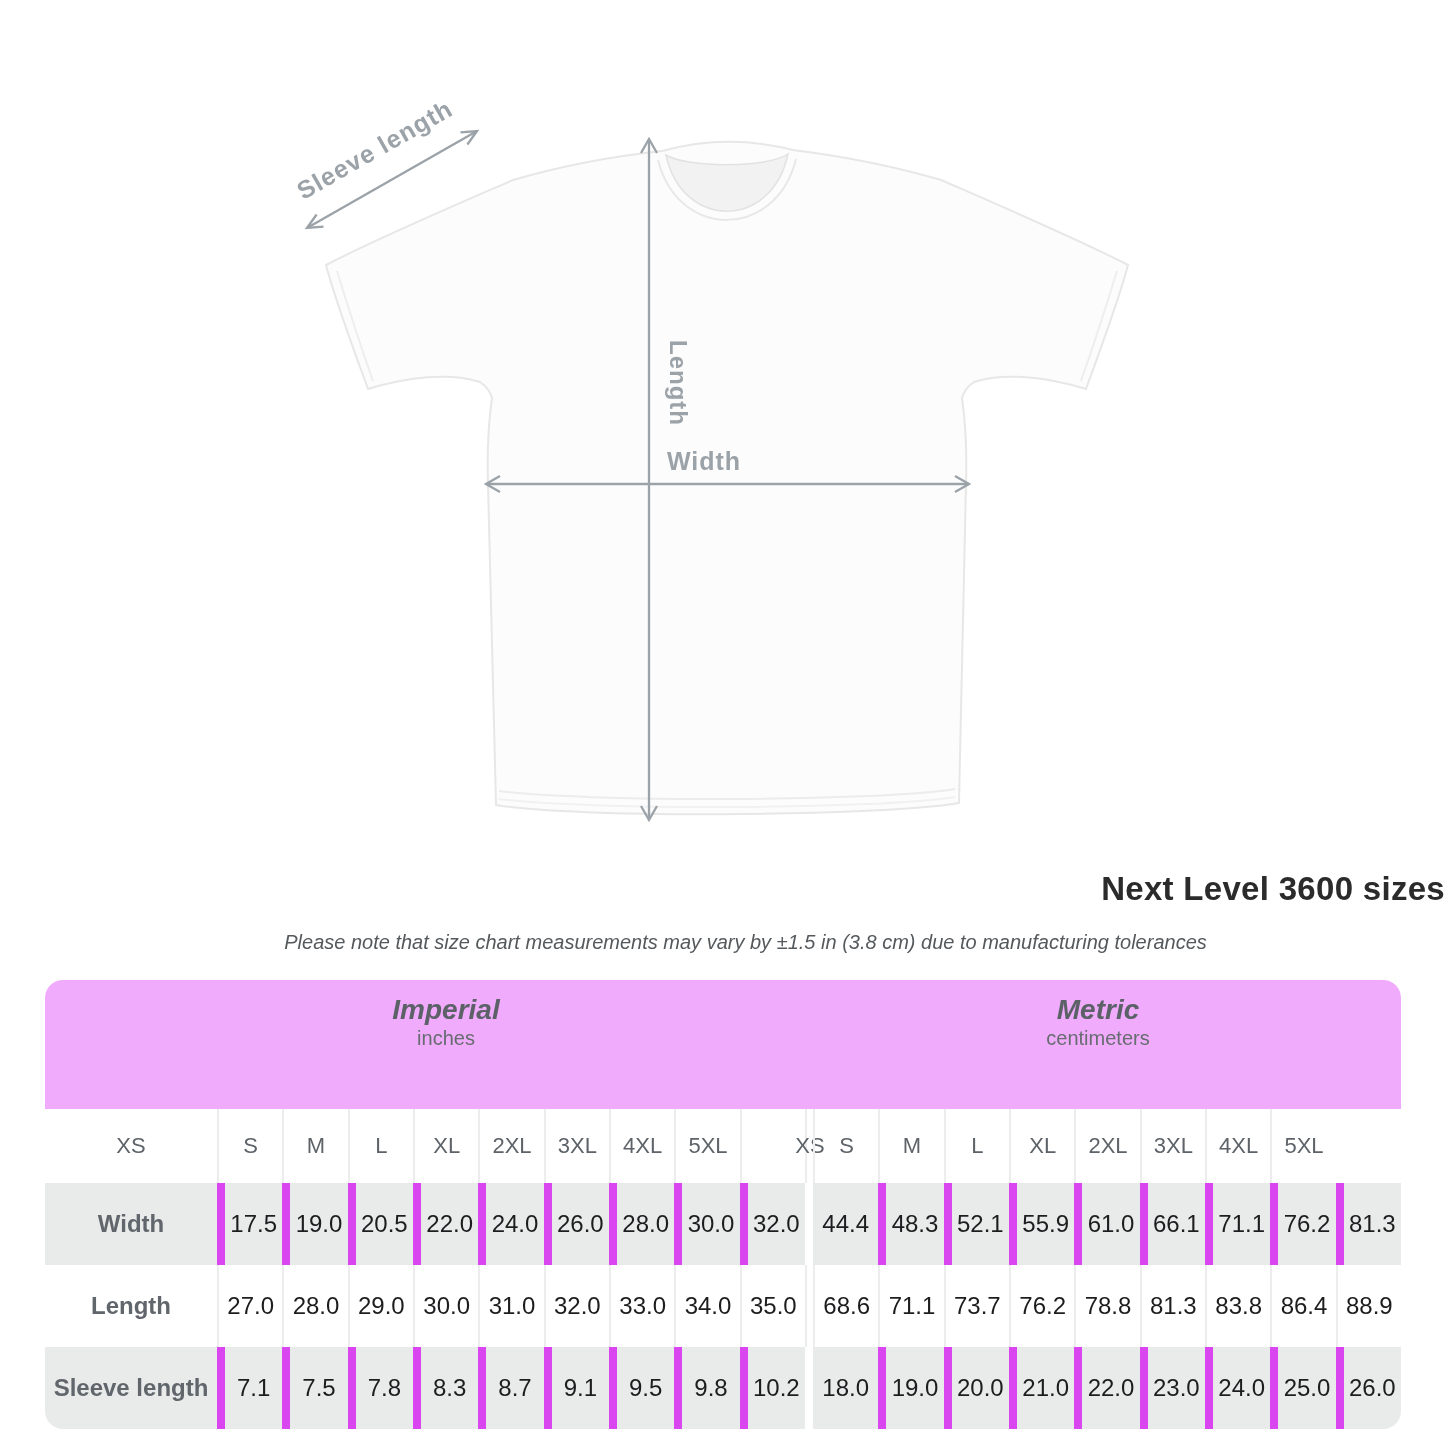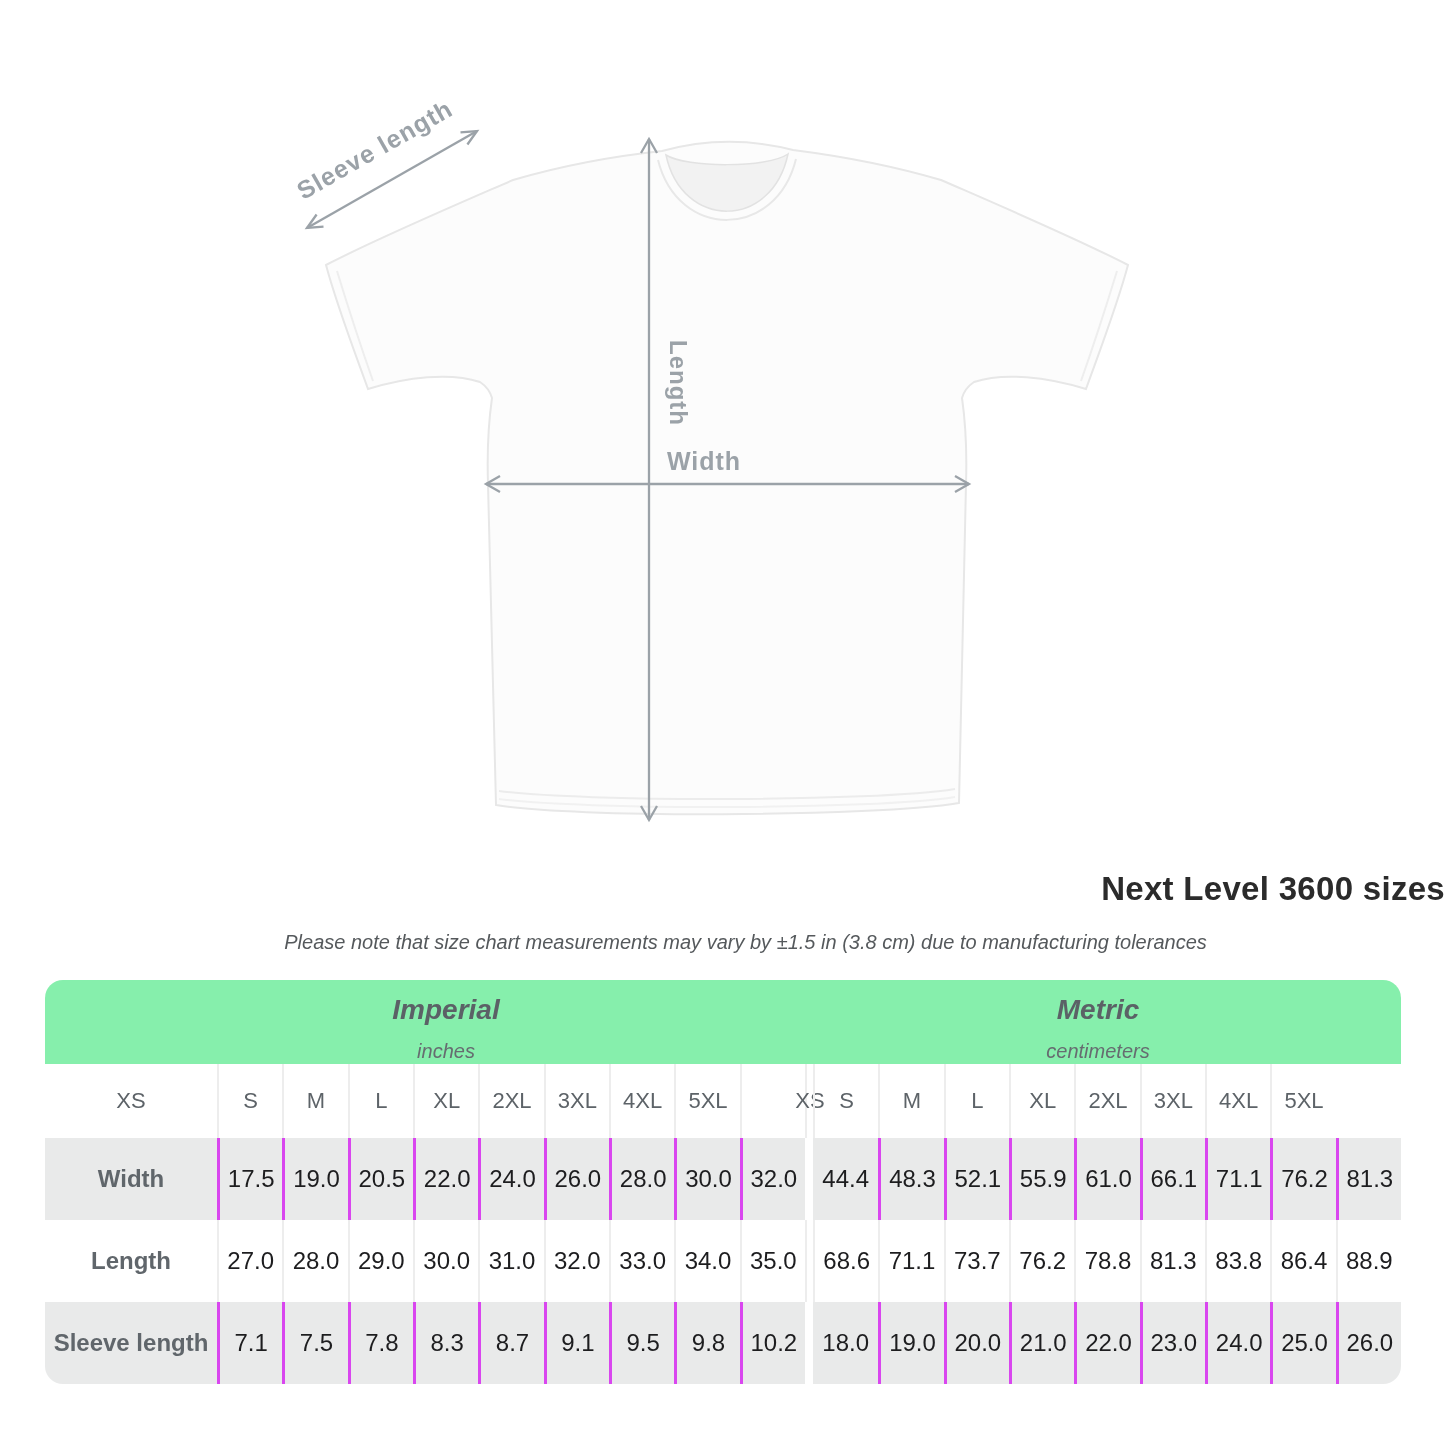--- a/index.html
+++ b/index.html
@@ -10,40 +10,40 @@
   .shirt-wrap{position:absolute;left:0;top:0;width:1445px;height:880px;}
   .shirt-wrap svg{display:block;}
 
   
   .heading{position:absolute;left:0;top:870px;width:1445px;text-align:center;}
   .heading .title{font-size:33px;font-weight:bold;color:#2b2b2b;letter-spacing:.3px;text-align:right;}
   .heading .subtitle{margin-top:23px;font-size:20px;font-style:italic;color:#55595c;padding-left:46px;}
 
   
   .size-table{position:absolute;left:45px;top:980px;width:1356px;}
-  .band{position:relative;height:84px;background:#86efac;
+  .band{position:relative;height:129px;background:#f0abfc;
         border-radius:18px 18px 0 0;}
   .grp{position:absolute;top:14px;transform:translateX(-50%);text-align:center;color:#5b6166;}
   .grp .g-title{font-size:28px;font-weight:bold;font-style:italic;}
-  .grp .g-unit{font-size:20px;font-style:italic;margin-top:14px;color:#666c70;}
+  .grp .g-unit{font-size:20px;margin-top:1px;color:#666c70;}
   .grp-imperial{left:401px;}
   .grp-metric{left:1053px;}
 
   .row{display:grid;grid-template-columns:172px repeat(9,1fr) 8px repeat(9,1fr);}
   .c{display:flex;align-items:center;justify-content:center;}
   .gap{background:#ffffff;}
   .r-size{height:74px;}
   .r-data{height:82px;}
 
   .r-plain .c + .c{border-left:2px solid #ededed;}
   .r-plain .gap{border-left:2px solid #ededed;}
   .r-plain .gap + .c{border-left:2px solid #ededed;}
 
   .r-gray .c{background:#e9eaea;}
-  .r-gray .c + .c{border-left:3px solid #d946ef;}
+  .r-gray .c + .c{border-left:8px solid #d946ef;}
   .r-gray .gap + .c{border-left:none;}
 
   .r-last .c:first-child{border-radius:0 0 0 18px;}
   .r-last .c:last-child{border-radius:0 0 18px 0;}
 
   .lbl{font-size:24px;font-weight:bold;color:#60666b;}
   .sz{font-size:22px;font-weight:normal;color:#5d6368;}
   .val{font-size:24px;color:#1d1d1f;}
 
   .arrow-label{fill:#9ba2a8;font-weight:bold;letter-spacing:1px;}

